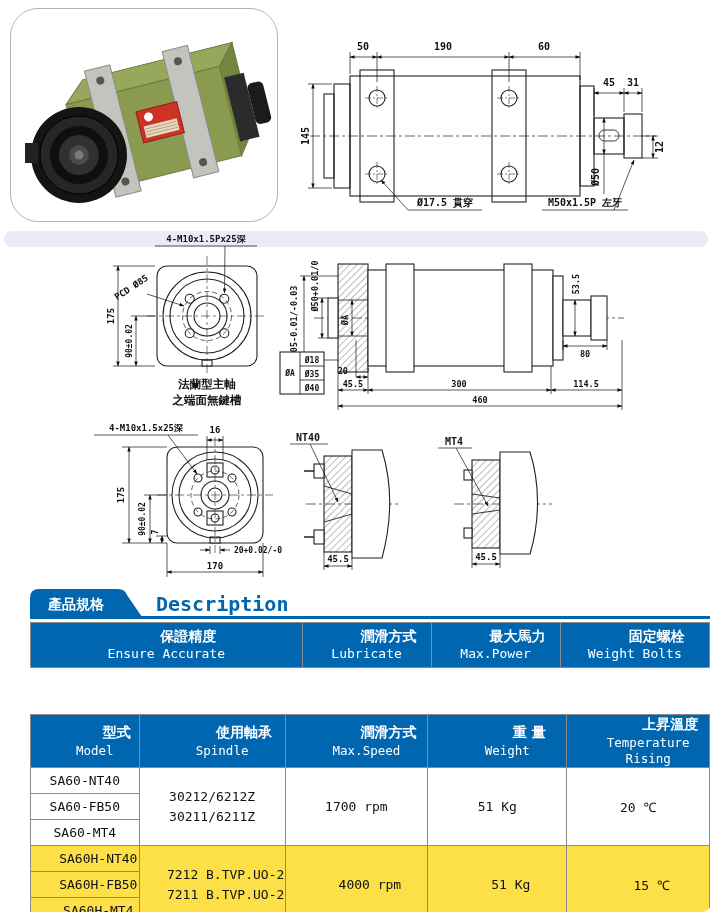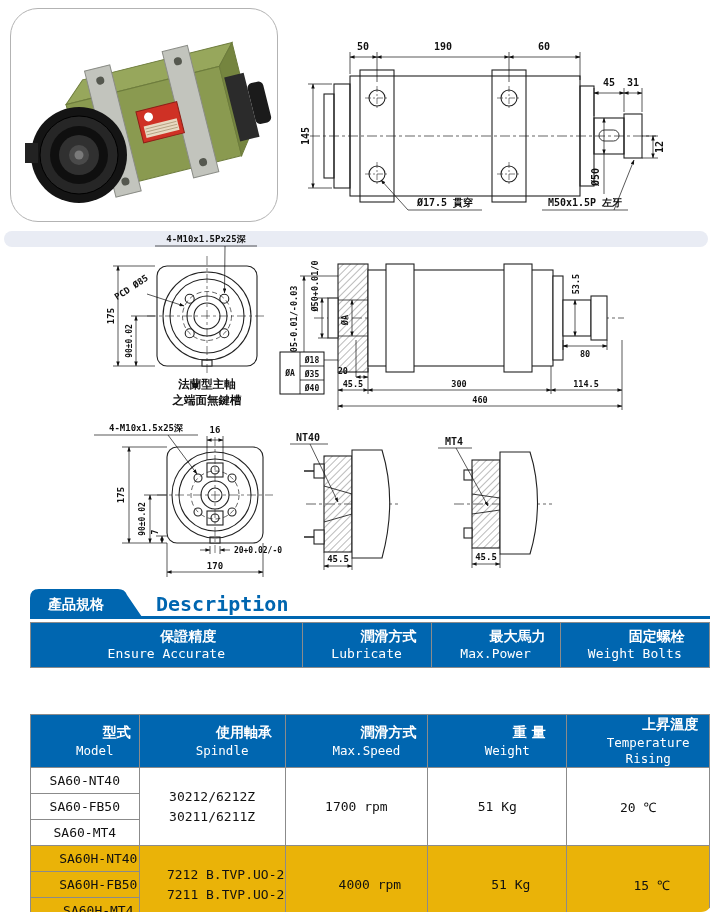--- a/index.html
+++ b/index.html
@@ -22,21 +22,21 @@
   table.spec td,table.spec th{border:1px solid #8b8b8b;padding:0;text-align:center;vertical-align:middle;}
   table.spec th{background:#0066b0;color:#fff;font-weight:normal;}
   .zh{font-family:"DejaVu Sans","Liberation Sans",sans-serif;font-size:14px;line-height:1.4;}
   th .zh{font-weight:bold;margin-left:44px;}
   .en{font-size:13px;line-height:1.3;}
   .t1 .head-row th{height:44px;}
   .t1 .body-row td{height:46px;background:#fff;}
   .t2 .head-row th{height:44px;padding-left:20px;}
   .t2 .head-row .en{font-size:12.5px;}
   .t2 td{height:25px;font-size:13px;background:#fff;}
-  .t2 .g2{background:#eab308;padding-left:27px;}
+  .t2 .g2{background:#fde047;padding-left:27px;}
   .cellval{font-size:13px;}
   .two-line{line-height:1.5;}
   
   svg text{font-family:"DejaVu Sans Mono","Liberation Mono",monospace;}
   .cjk-cap{font-family:"DejaVu Sans","Liberation Sans",sans-serif;font-weight:bold;}
 </style>
 </head>
 <body>
 
 <div class="page">

